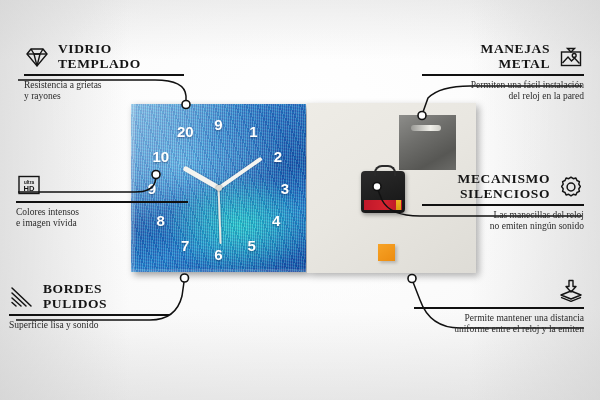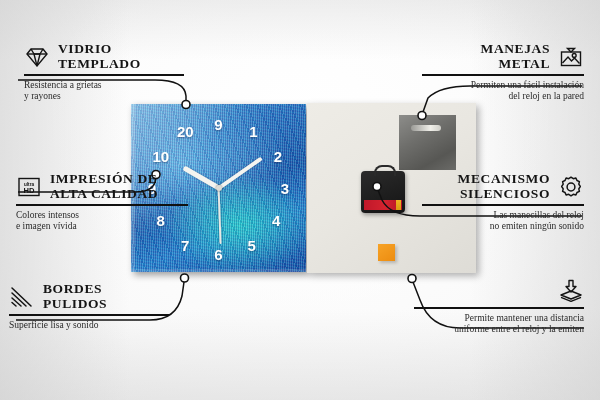--- a/index.html
+++ b/index.html
@@ -181,22 +181,20 @@
 
   <div class="callout left" style="left:16px;top:172px;width:172px;">
     <div class="head">
       <span class="ico">
         <svg viewBox="0 0 26 26" width="26" height="26">
           <rect x="3" y="4.5" width="20" height="17" fill="none" stroke="#141414" stroke-width="1.4"></rect>
           <text x="13" y="12" font-family="Liberation Sans, sans-serif" font-size="4.6" font-weight="700" text-anchor="middle" fill="#141414">ultra</text>
           <text x="13" y="19.2" font-family="Liberation Sans, sans-serif" font-size="7.6" font-weight="700" text-anchor="middle" fill="#141414">HD</text>
         </svg>
       </span>
-      <span class="title">IMPRESIÓN DE
-ALTA CALIDAD</span>
     </div>
     <div class="rule"></div>
     <div class="desc">Colores intensos
 e imagen vívida</div>
   </div>
 
   <div class="callout left" style="left:9px;top:282px;width:160px;">
     <div class="head">
       <span class="ico">
         <svg viewBox="0 0 26 26" width="26" height="26">

